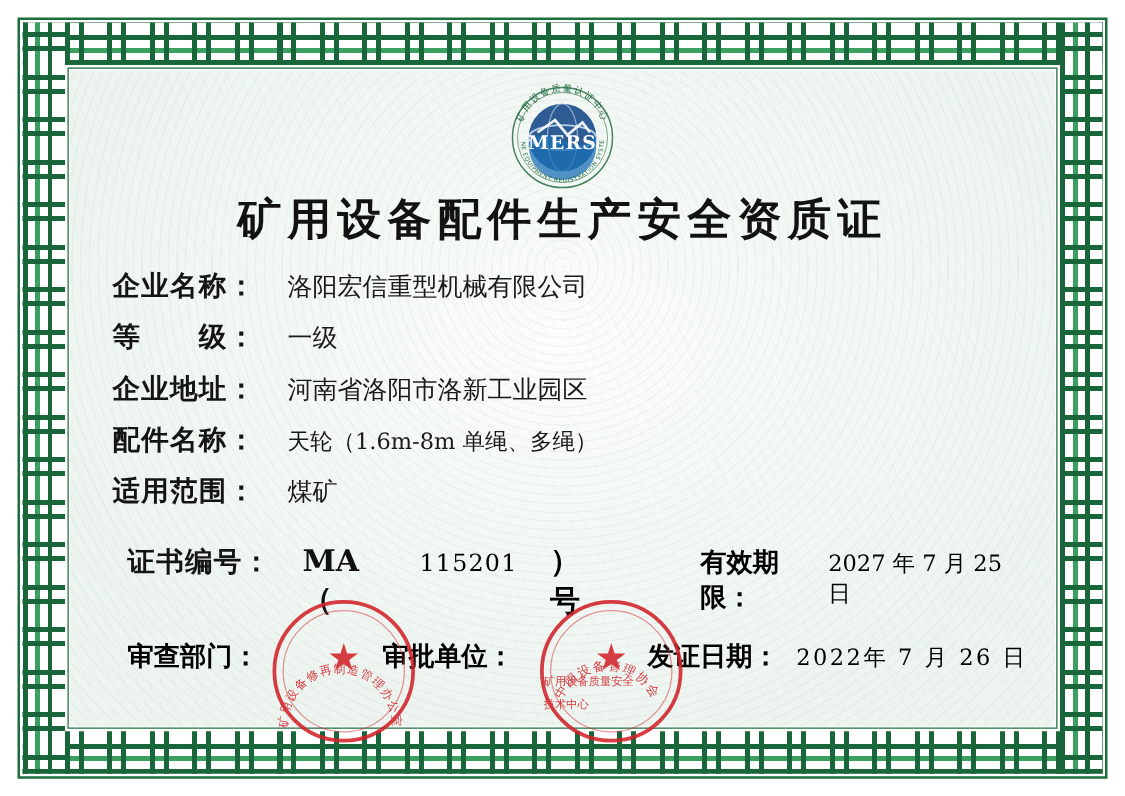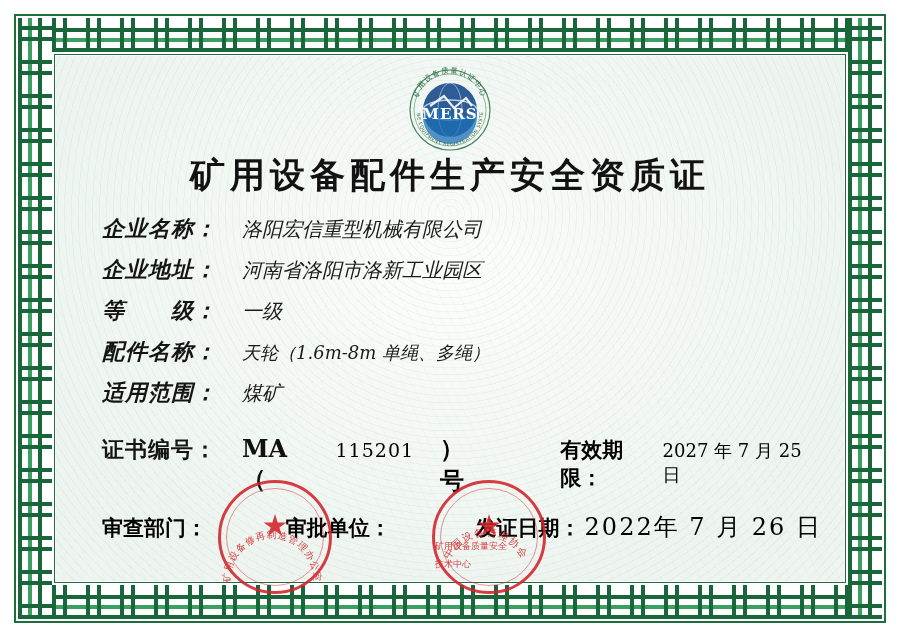--- a/index.html
+++ b/index.html
@@ -127,24 +127,23 @@
     font-weight: bold;
     letter-spacing: 5px;
     color: #121212;
     font-family: "DejaVu Serif", "Liberation Serif", serif;
     white-space: nowrap;
   }
 
   
   .fields {
     position: absolute;
-    left: 46px;
+    left: 34px;
     top: 158px;
     width: 700px;
-    font-style: italic;
   }
   .row {
     display: flex;
     align-items: baseline;
     height: 41px;
   }
   .label {
     font-size: 22px;
     font-weight: bold;
     color: #141414;
@@ -212,22 +211,22 @@
   }
   .b-label {
     font-size: 21px;
     font-weight: bold;
     font-family: "DejaVu Serif", "Liberation Serif", serif;
     white-space: nowrap;
   }
   .b-gap-1 { width: 100px; }
   .b-gap-2 { width: 108px; }
   .issue-date {
-    font-size: 24px;
-    margin-left: 4px;
+    font-size: 18px;
+    margin-left: 14px;
     font-family: "DejaVu Serif", "Liberation Serif", serif;
     letter-spacing: 2px;
     white-space: nowrap;
   }
 
   
   .seal {
     position: absolute;
     width: 108px;
     height: 108px;
@@ -316,26 +315,26 @@
     </div>
 
     <div class="title">矿用设备配件生产安全资质证</div>
 
     <div class="fields">
       <div class="row">
         <span class="label">企业名称：</span>
         <span class="value">洛阳宏信重型机械有限公司</span>
       </div>
       <div class="row">
+        <span class="label">等　　级：</span>
+        <span class="value">一级</span>
+      </div>
+      <div class="row">
         <span class="label">企业地址：</span>
         <span class="value">河南省洛阳市洛新工业园区</span>
-      </div>
-      <div class="row">
-        <span class="label">等　　级：</span>
-        <span class="value">一级</span>
       </div>
       <div class="row">
         <span class="label">配件名称：</span>
         <span class="value small">天轮（1.6m-8m 单绳、多绳）</span>
       </div>
       <div class="row">
         <span class="label">适用范围：</span>
         <span class="value">煤矿</span>
       </div>
     </div>

